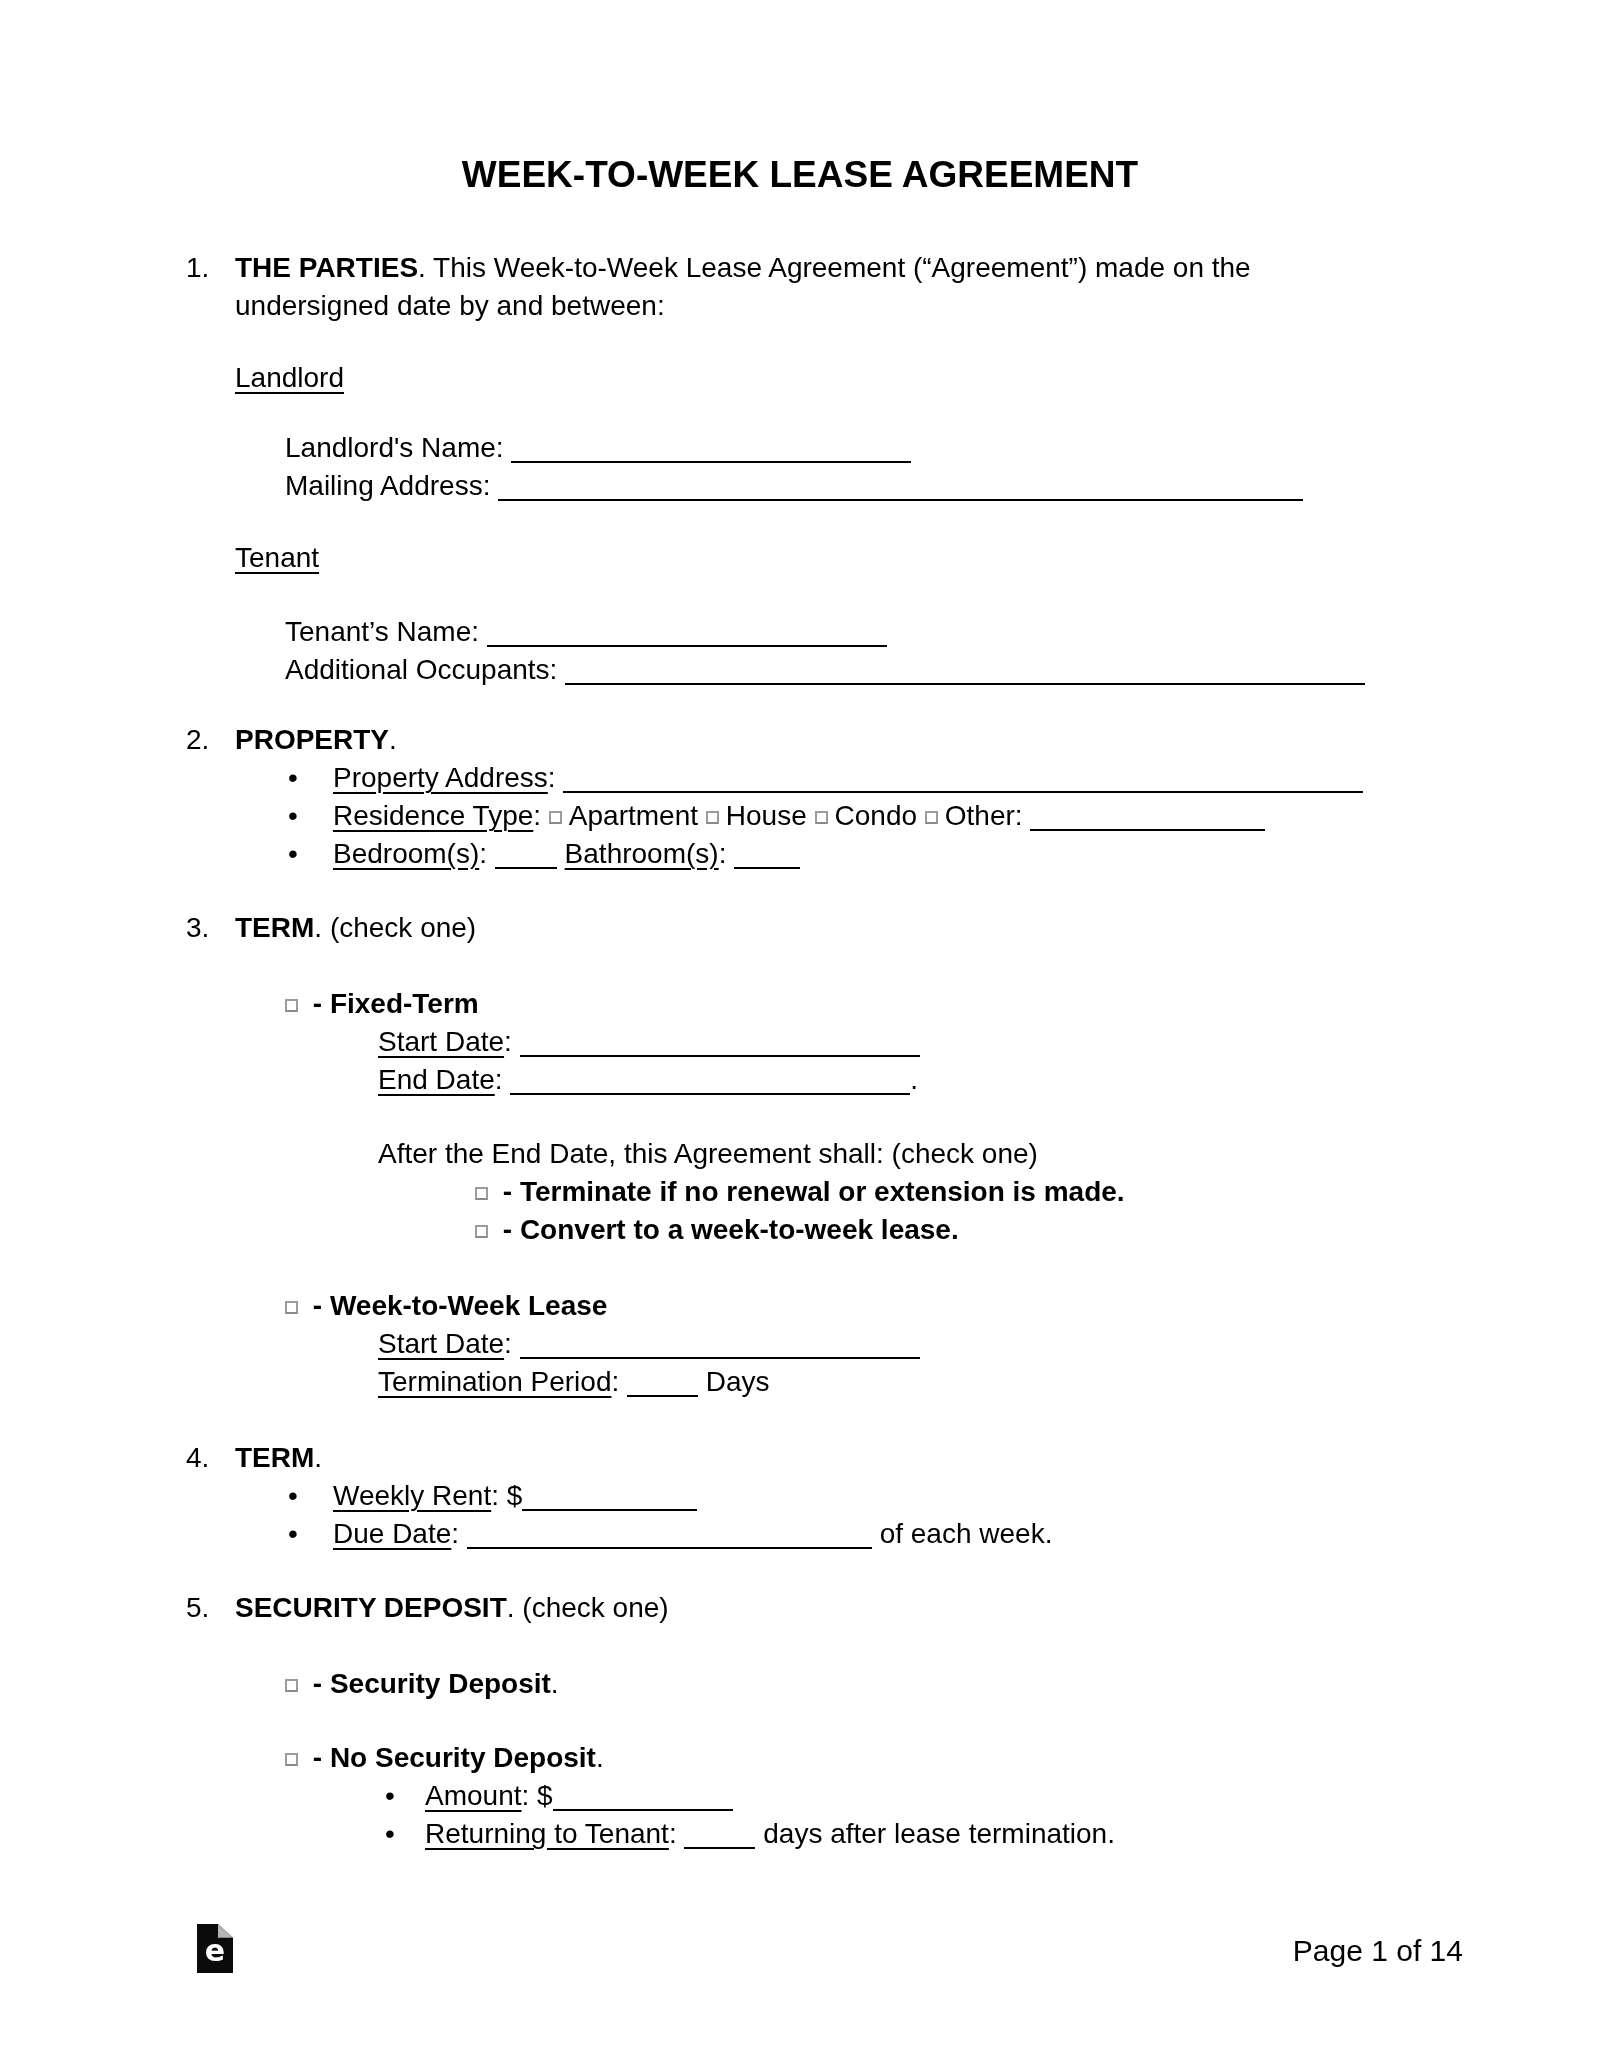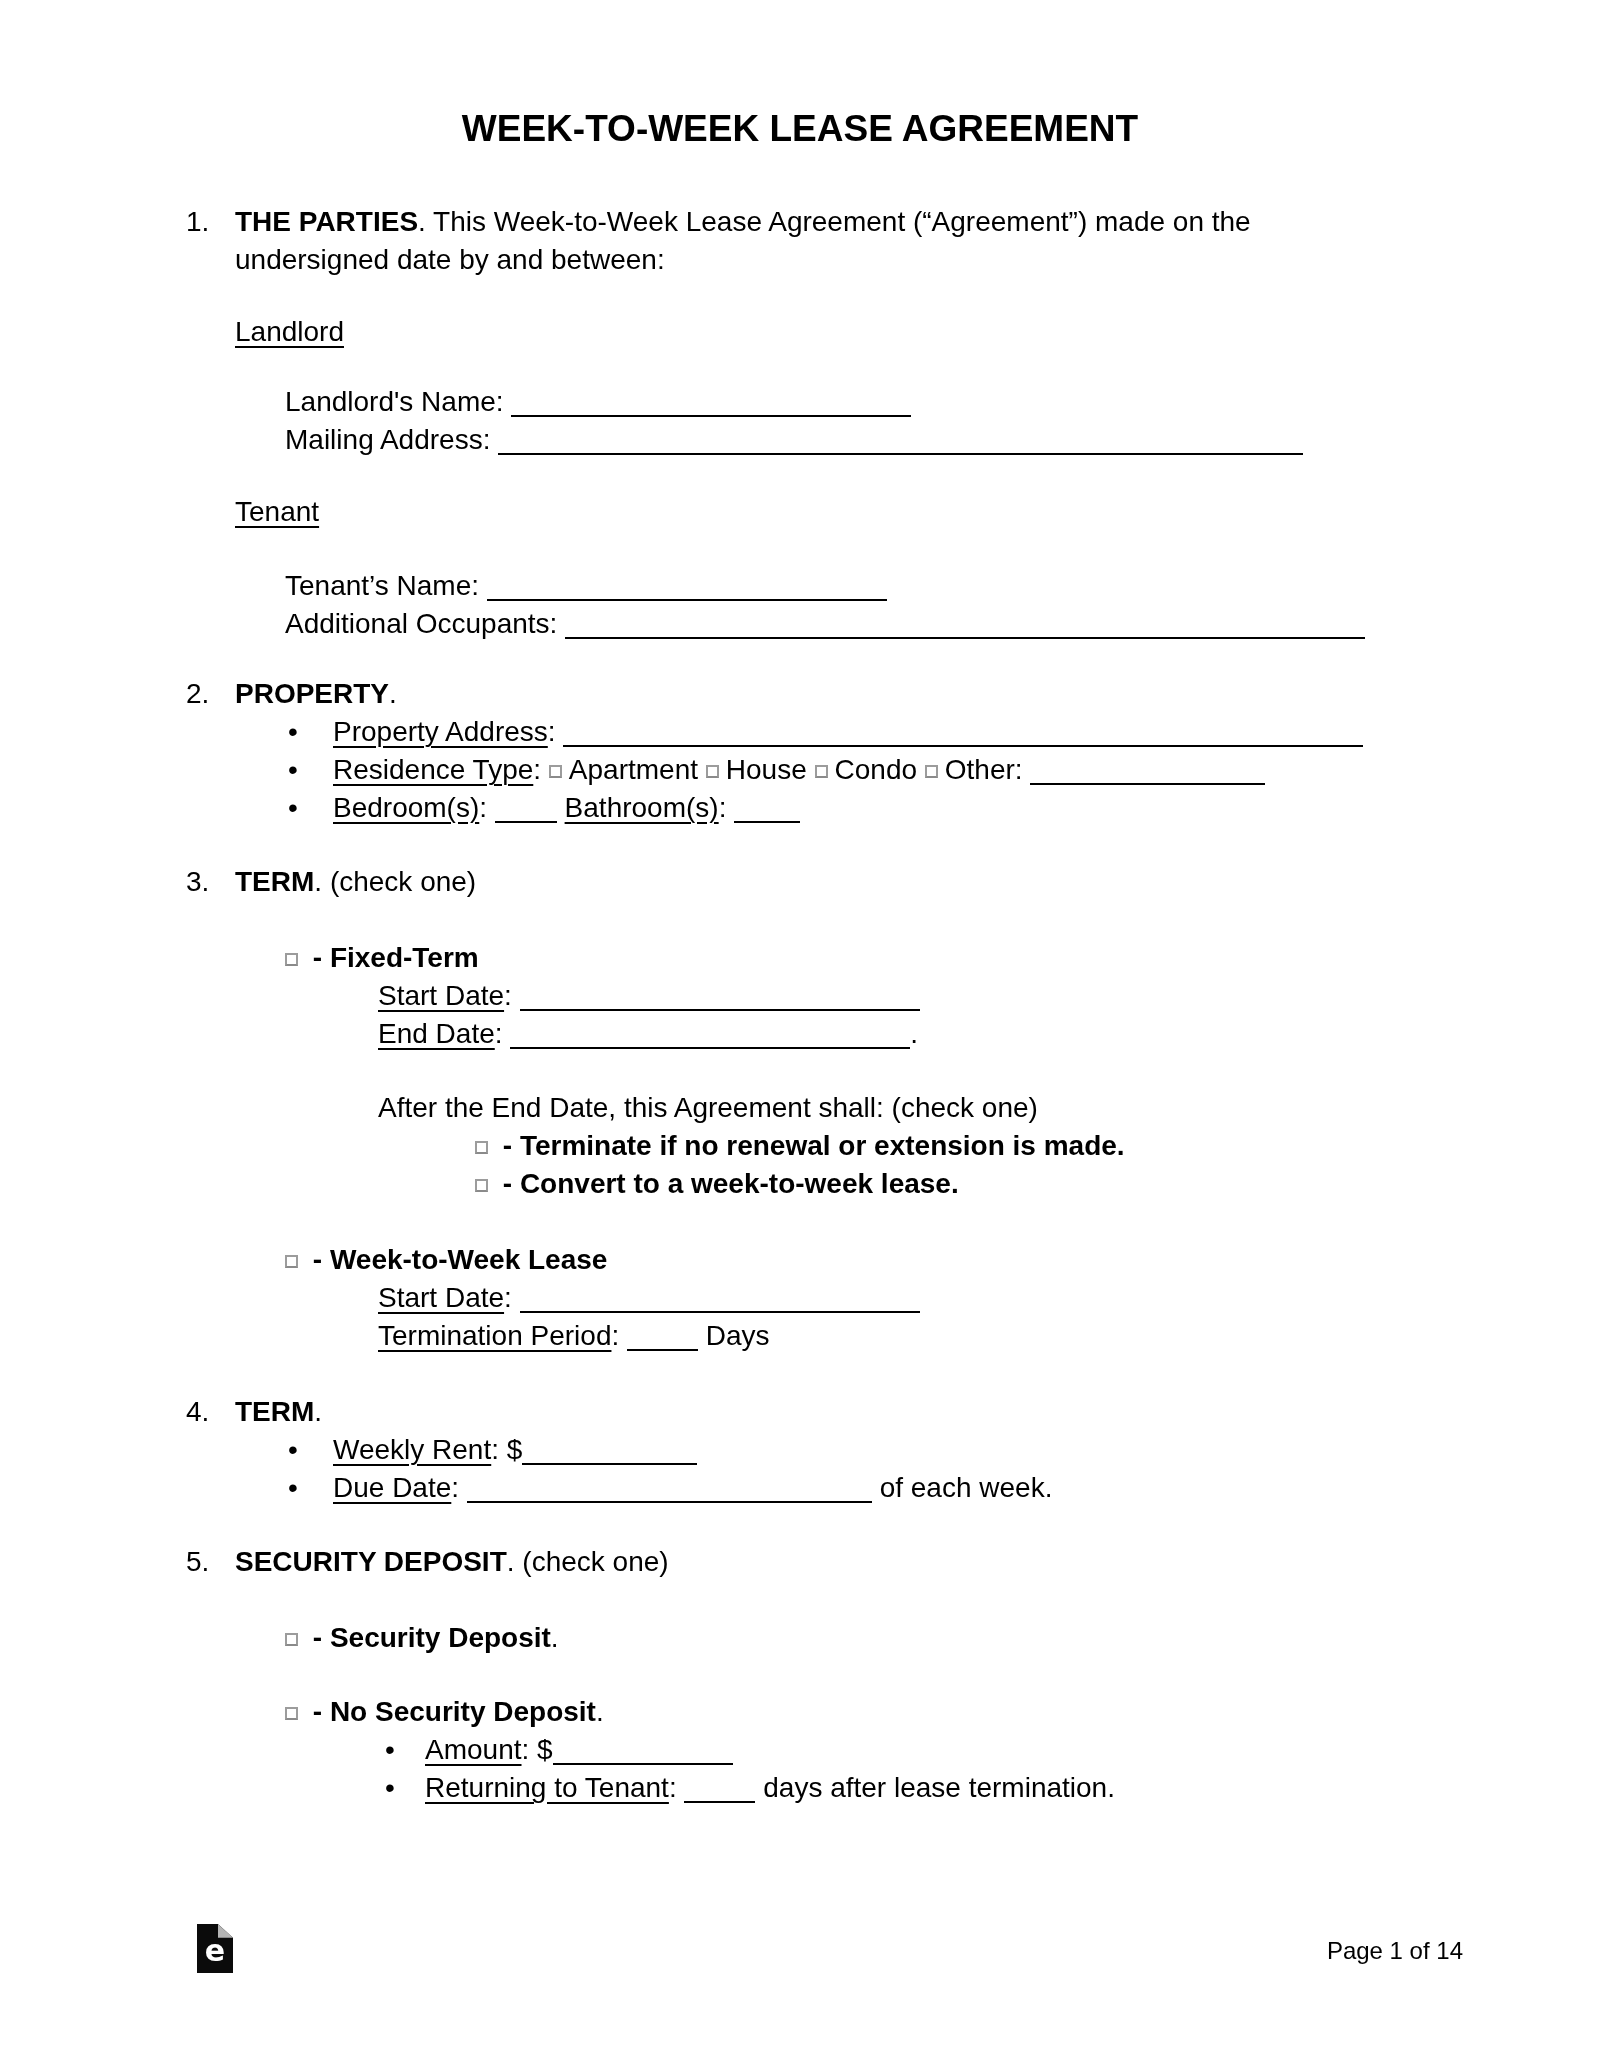--- a/index.html
+++ b/index.html
@@ -5,21 +5,21 @@
   * { margin:0; padding:0; box-sizing:border-box; }
   html,body { background:#ffffff; }
   .page {
     position:relative;
     width:1600px; height:2070px;
     background:#ffffff;
     font-family:"Liberation Sans","DejaVu Sans",sans-serif;
     font-size:28px; line-height:38px; color:#000;
     overflow:hidden;
   }
-  .content { padding-top:107px; }
+  .content { padding-top:107px;margin-top:46px; }
   .title { text-align:center; font-weight:bold; font-size:37px; line-height:44px; }
 
   .num-item { position:relative; padding-left:235px; }
   .num { position:absolute; left:186px; top:0; }
 
   .ind1 { margin-left:235px; }
   .ind2 { margin-left:285px; }
   .ind3 { margin-left:378px; }
   .ind4 { margin-left:475px;font-weight:bold; }
 
@@ -52,21 +52,21 @@
   .logo-fold {
     position:absolute; left:58%; top:0; width:42%; height:28%;
     background:#b5b5b5;
     clip-path: polygon(0 0, 100% 100%, 0 100%);
   }
   .logo-e {
     position:absolute; left:0; right:0; top:2px; text-align:center;
     color:#fff; font-weight:bold; font-size:30px; line-height:49px;
     font-family:"DejaVu Sans",sans-serif;
   }
-  .page-num { position:absolute; top:1936px; right:137px; font-size:24px; line-height:30px; }
+  .page-num { position:absolute; top:1936px; right:137px; font-size:30px; line-height:30px; }
 </style>
 </head>
 <body>
 
 <div class="page">
   <div class="content">
 
     <div class="title">WEEK-TO-WEEK LEASE AGREEMENT</div>
 
     <div class="num-item mt52">

